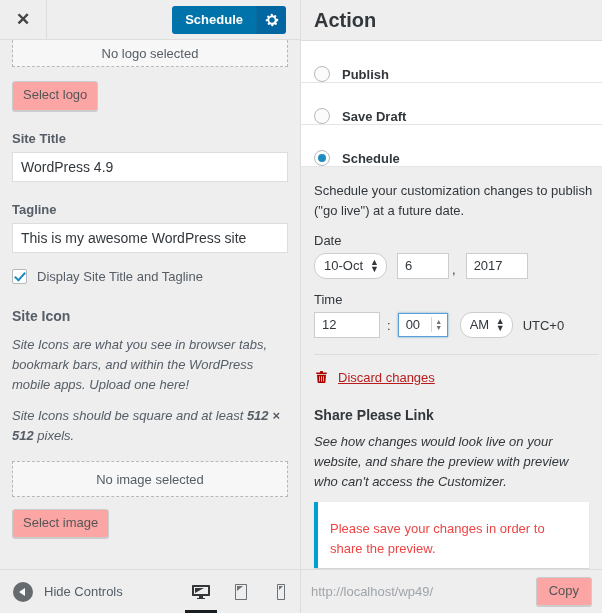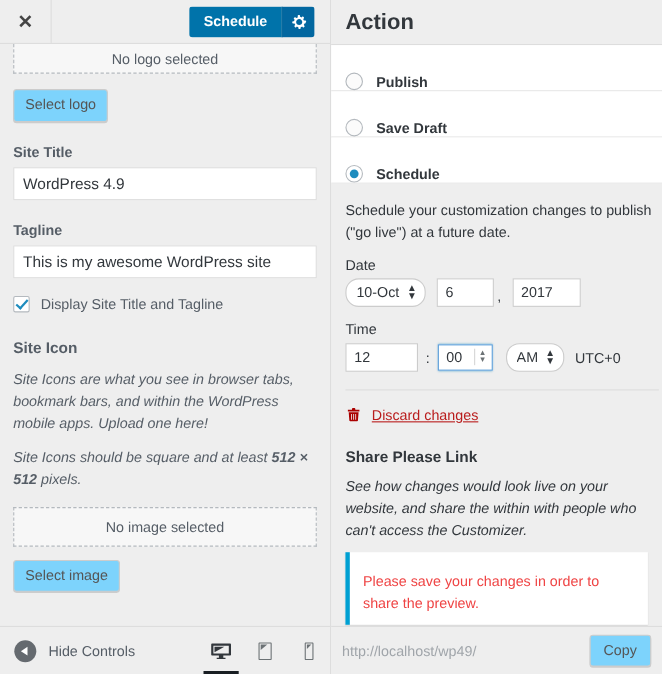--- a/index.html
+++ b/index.html
@@ -103,21 +103,21 @@
     box-sizing: border-box;
   }
   #logo-placeholder {
     margin-top: 0;
     height: 27px;
     line-height: 27px;
     border-top: none;
   }
   .wp-button {
     display: inline-block;
-    background: #7dd3fc;
+    background: #fca5a5;
     border: 1px solid #cccccc;
     border-radius: 3px;
     color: #555555;
     font-size: 13px;
     padding: 5px 10px 6px;
     cursor: pointer;
     box-shadow: 0 1px 0 #cccccc;
     font-family: "Liberation Sans", sans-serif;
     line-height: 1.3;
   }
@@ -614,21 +614,21 @@
 
     <div class="discard-row">
       <svg width="15" height="16" viewBox="0 0 20 20">
         <path fill="#aa0000" d="M12 4h5v2H3V4h5V3c0-.6.4-1 1-1h2c.6 0 1 .4 1 1v1zM4 7h12l-.8 10.1c0 .5-.5.9-1 .9H5.8c-.5 0-.9-.4-1-.9L4 7zm3 2v7h1V9H7zm2.5 0v7h1V9h-1zM12 9v7h1V9h-1z"></path>
       </svg>
       <span class="discard-label">Discard changes</span>
     </div>
 
     <div class="share-block">
       <div class="share-heading">Share Please Link</div>
-      <div class="share-desc">See how changes would look live on your website, and share the within with people who can't access the Customizer.</div>
+      <div class="share-desc">See how changes would look live on your website, and share the preview with preview who can't access the Customizer.</div>
       <div class="notice">Please save your changes in order to share the preview.</div>
     </div>
 
     <div class="url-bar">
       <span class="url-text">http://localhost/wp49/</span>
       <button class="wp-button" id="copy-btn">Copy</button>
     </div>
   </div>
 </div>
 

